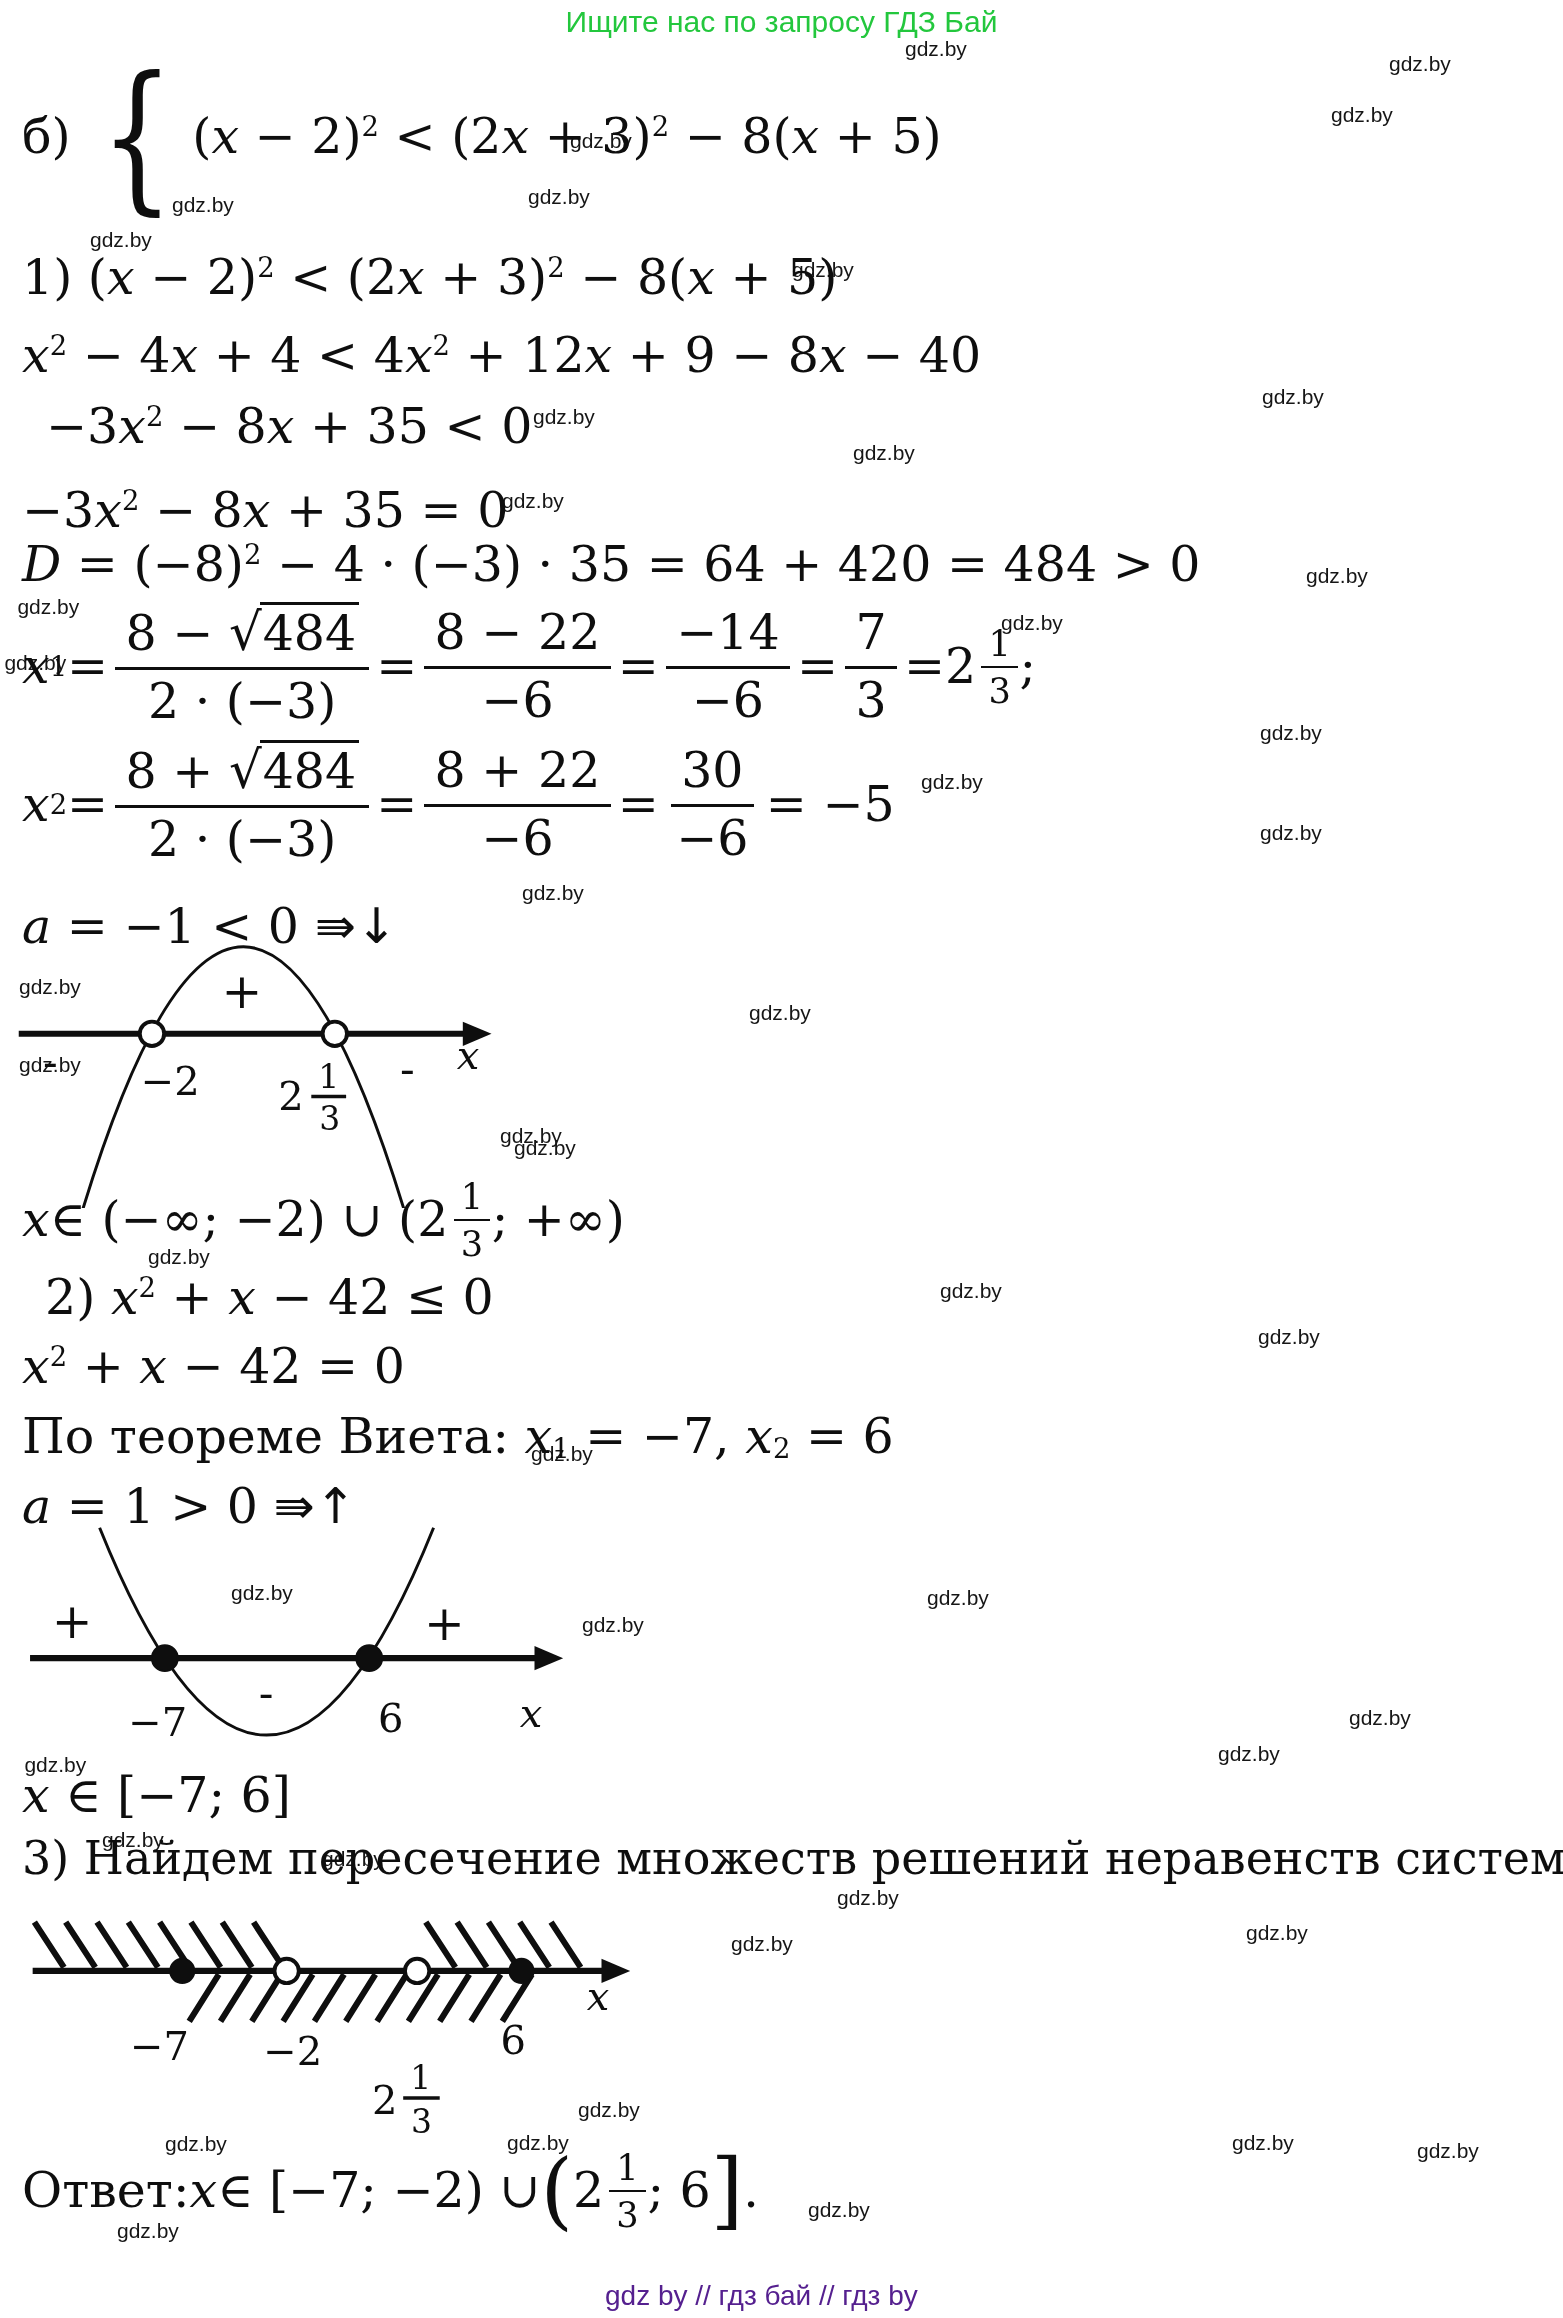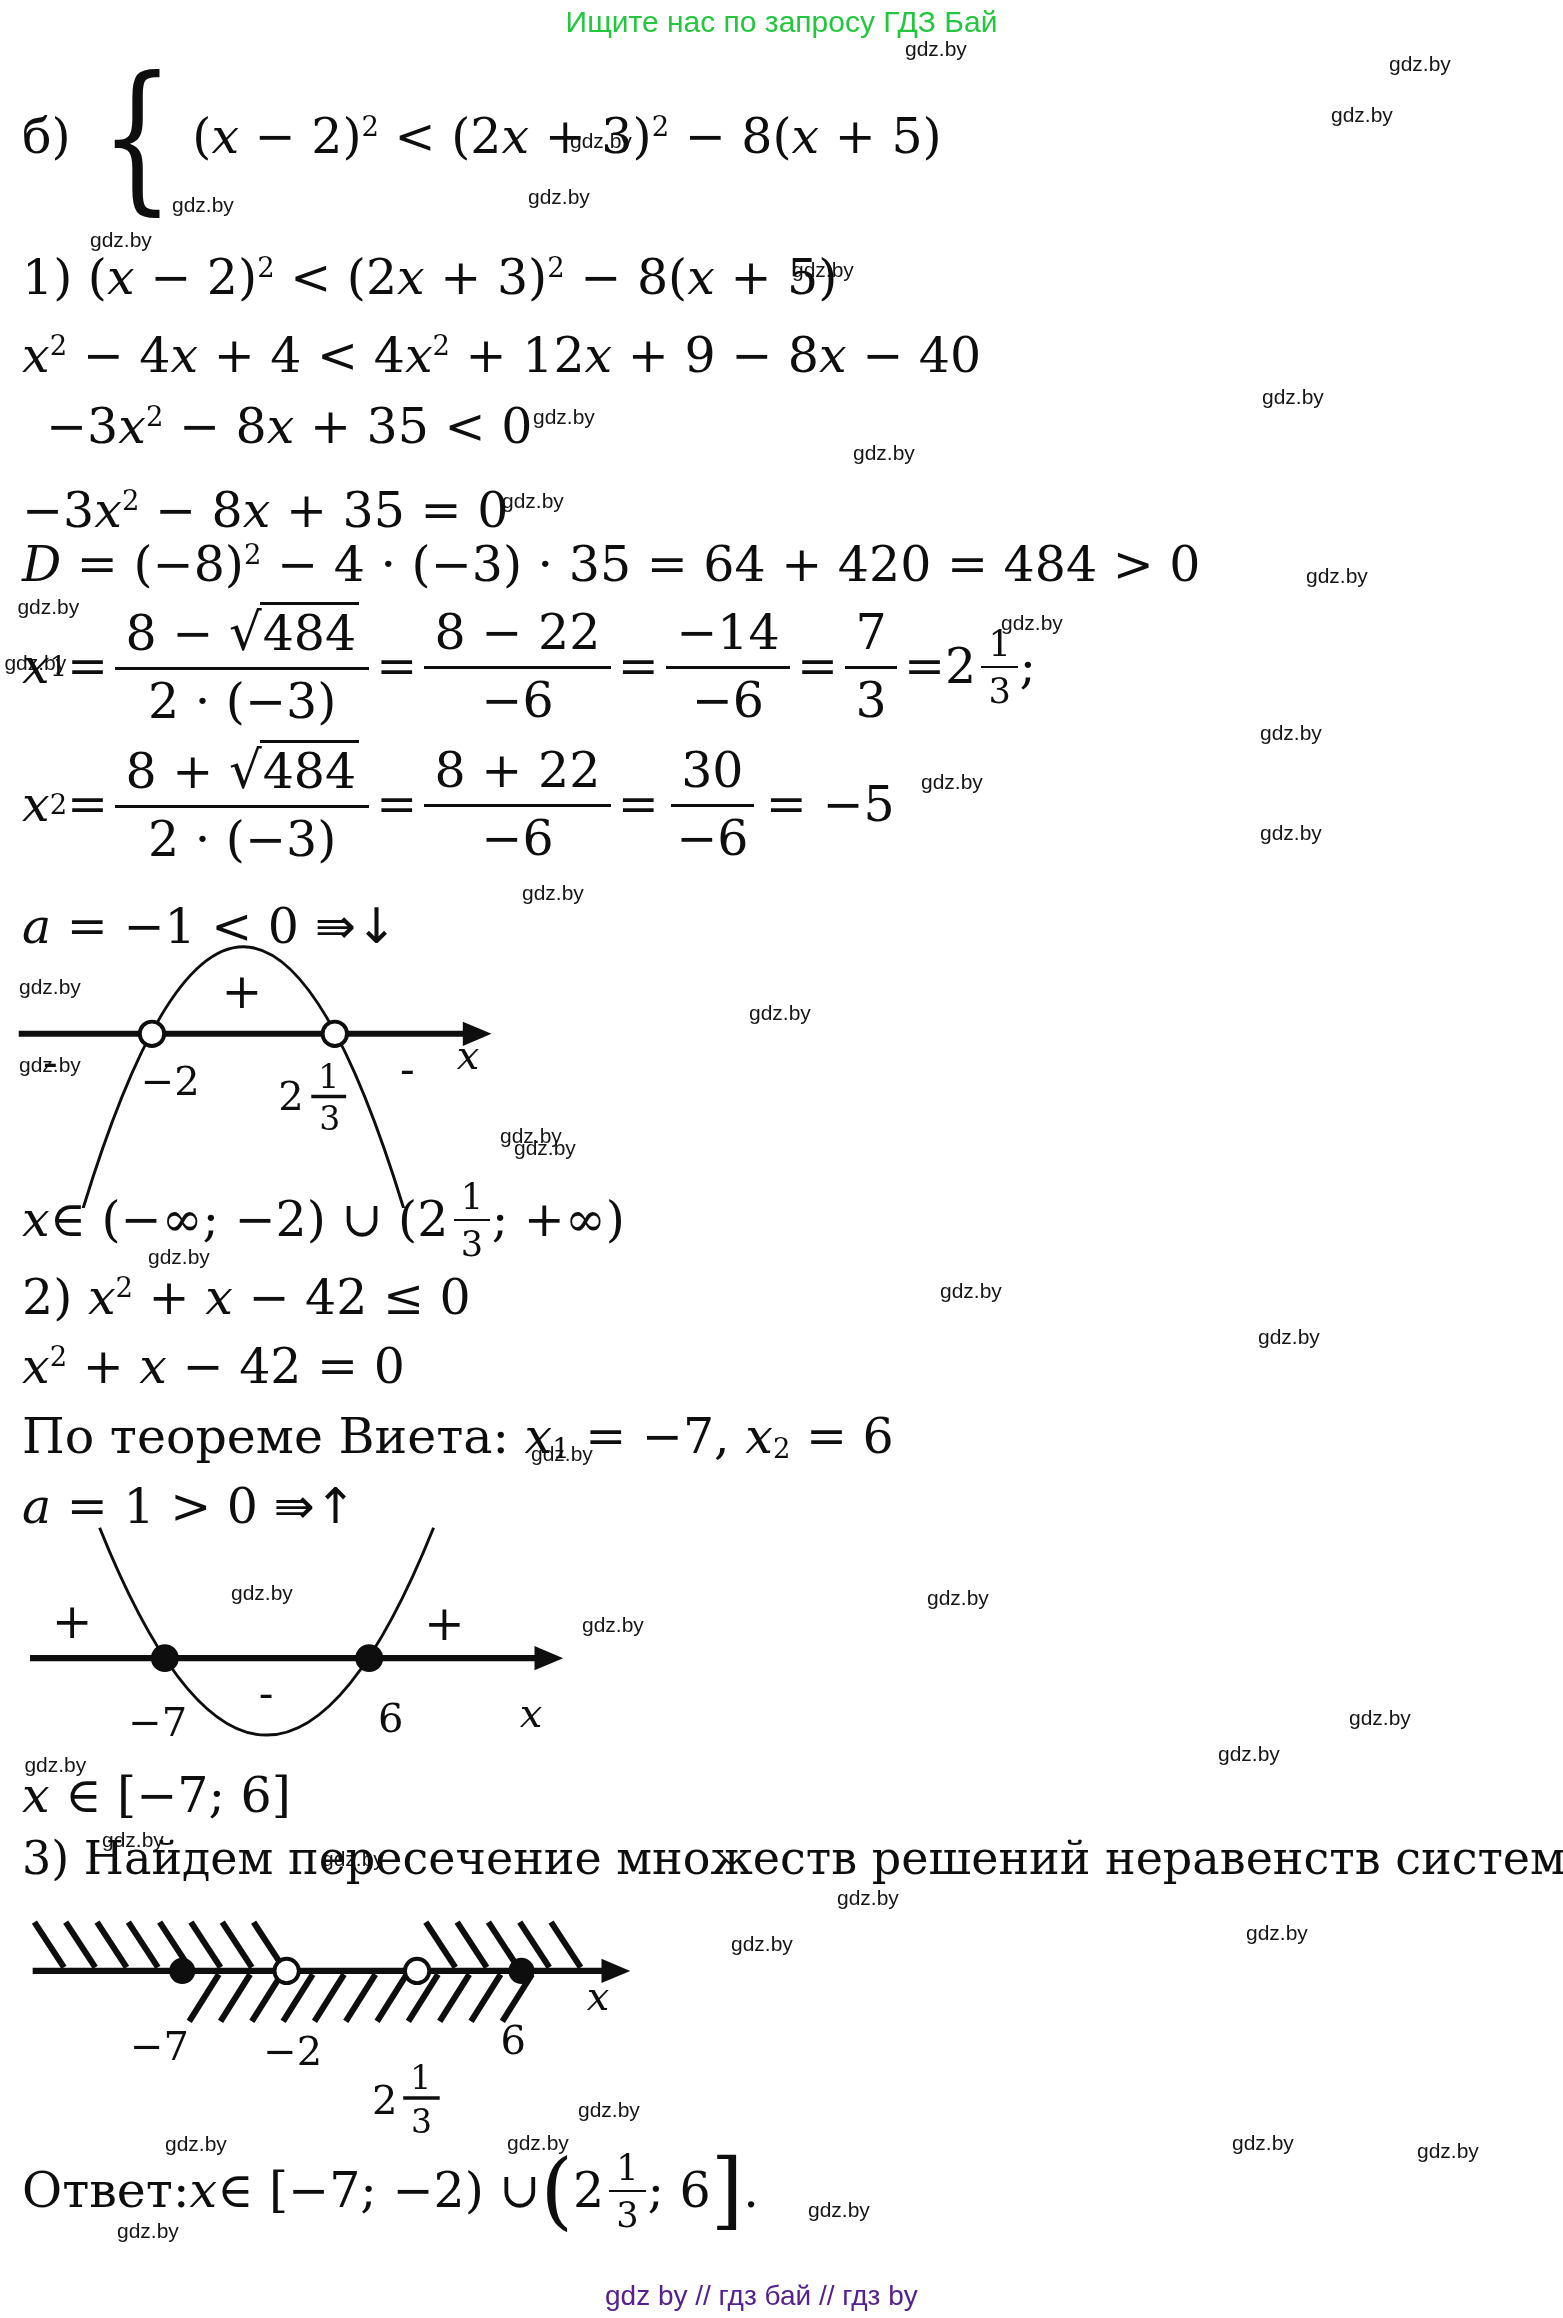--- a/index.html
+++ b/index.html
@@ -195,21 +195,21 @@
       <span> ∈ (−∞; −2) ∪ (</span>
       <span class="mix">
         <span class="mw">2</span>
         <span class="frac">
           <span class="num">1</span>
           <span class="den">3</span>
         </span>
       </span>
       <span>; +∞)</span>
     </div>
-  <div class="fline" style="top:1271px;"><span>2) </span><span class="v">x</span><span class="sup">2</span><span> + </span><span class="v">x</span><span> − 42 ≤ 0</span></div>
+  <div class="fline" style="top:1271px;margin-left:23px;"><span>2) </span><span class="v">x</span><span class="sup">2</span><span> + </span><span class="v">x</span><span> − 42 ≤ 0</span></div>
   <div class="fline" style="top:1340px;"><span class="v">x</span><span class="sup">2</span><span> + </span><span class="v">x</span><span> − 42 = 0</span></div>
   <div class="fline" style="top:1410px;"><span>По теореме Виета: </span><span class="v">x</span><span class="sub">1</span><span> = −7, </span><span class="v">x</span><span class="sub">2</span><span> = 6</span></div>
   <div class="fline" style="top:1480px;"><span class="v">a</span><span> = 1 &gt; 0 </span><span class="sym">⇛</span><span class="sym">↑</span></div>
 
   <svg class="diag" style="left:17.4px;top:1525px;" width="574" height="248" viewBox="0 0 660 285">
     <line class="axis" x1="15" y1="153" x2="600" y2="153"></line>
     <polygon class="ah" points="628,153 595,139 595,167"></polygon>
     <path class="curve" d="M 95 3 Q 287 480 479 3"></path>
     <circle class="filled" cx="170" cy="153" r="15"></circle>
     <circle class="filled" cx="405" cy="153" r="15"></circle>

